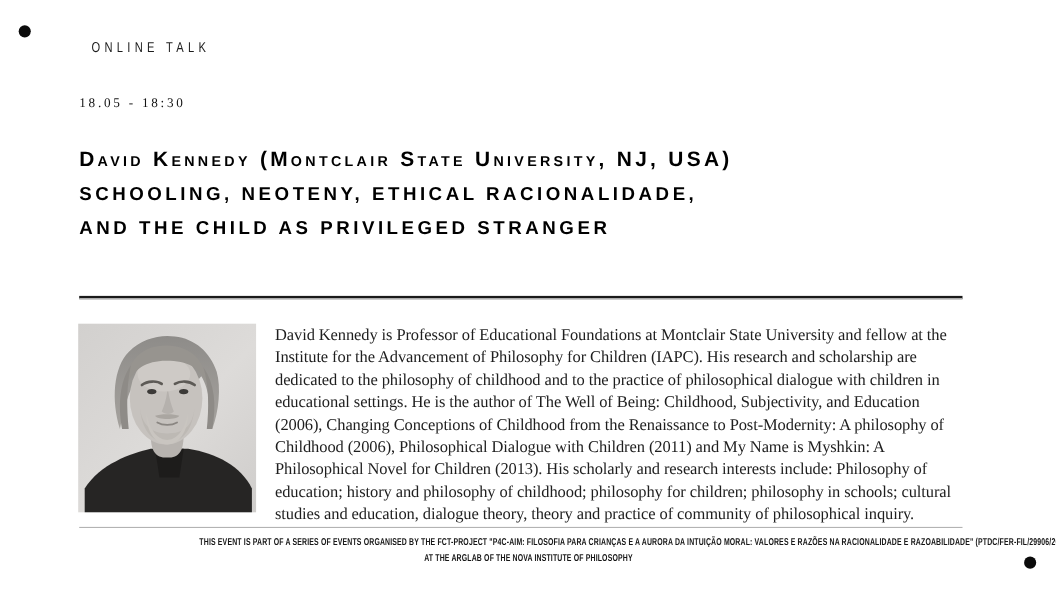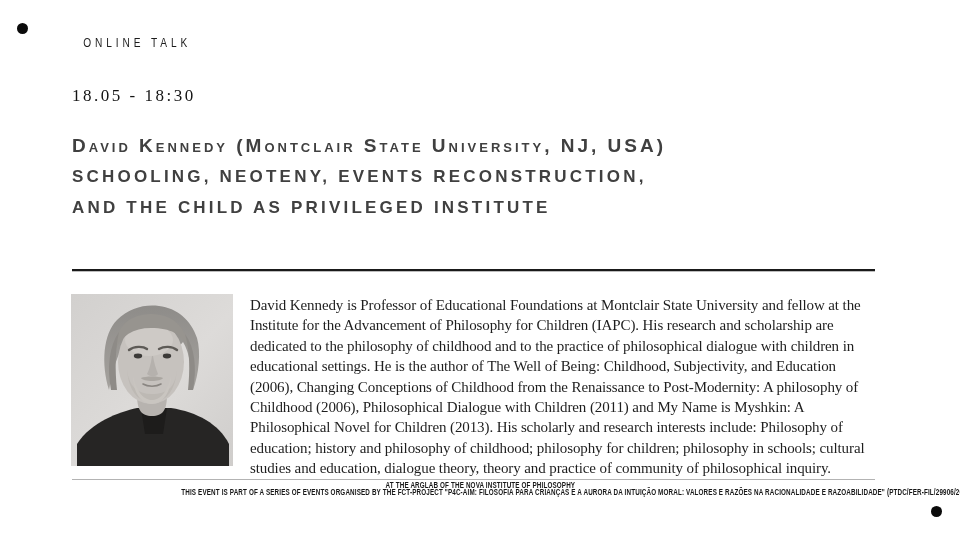--- a/index.html
+++ b/index.html
@@ -29,34 +29,34 @@
     letter-spacing: 5px;
     color: #1c1c1c;
     white-space: nowrap;
   }
   .kicker > span { display: inline-block; transform: scaleX(0.78); transform-origin: center; }
 
   .datetime {
     position: absolute;
     left: 72px; top: 86px;
     font-family: "Liberation Serif", serif;
-    font-size: 17px;
+    font-size: 12px;
     letter-spacing: 2.5px;
     color: #141414;
     white-space: nowrap;
   }
 
   .title {
     position: absolute;
     left: 72px; top: 130px; width: 840px;
     font-weight: 700;
     font-size: 17px;
     letter-spacing: 3.2px;
     line-height: 31px;
-    color: #404040;
+    color: #000000;
   }
   .title .line { white-space: nowrap; }
   .title .smallcaps {
     font-variant: small-caps;
     font-size: 19px;
     letter-spacing: 3px;
   }
 
   .rule-dark {
     position: absolute;
@@ -96,38 +96,38 @@
     position: absolute;
     left: 0; width: 960px;
     text-align: center;
     font-weight: 700;
     font-size: 9px;
     color: #161616;
     white-space: nowrap;
   }
   .footer-line > span { display: inline-block; transform: scaleX(0.70); transform-origin: center; letter-spacing: 0.2px; }
   .footer-1 { top: 487px; }
-  .footer-2 { top: 480px; }
+  .footer-2 { top: 502px; }
 </style>
 </head>
 <body>
 
 <div class="dot dot-tl"></div>
 <div class="dot dot-br"></div>
 
 <div class="kicker">
   <span>ONLINE TALK</span>
 </div>
 
 <div class="datetime">18.05 - 18:30</div>
 
 <div class="title">
   <div class="line smallcaps">David Kennedy (Montclair State University, NJ, USA)</div>
-  <div class="line">SCHOOLING, NEOTENY, EVENTS RECONSTRUCTION,</div>
-  <div class="line">AND THE CHILD AS PRIVILEGED INSTITUTE</div>
+  <div class="line">SCHOOLING, NEOTENY, ETHICAL RACIONALIDADE,</div>
+  <div class="line">AND THE CHILD AS PRIVILEGED STRANGER</div>
 </div>
 
 <div class="rule-dark"></div>
 
 <svg class="photo" viewBox="0 0 162 172" xmlns="http://www.w3.org/2000/svg" role="img">
   <defs>
     <linearGradient id="bgGrad" x1="0" y1="0" x2="1" y2="1">
       <stop offset="0" stop-color="#d2d0ce"></stop>
       <stop offset="0.55" stop-color="#dddbd9"></stop>
       <stop offset="1" stop-color="#cfcdcb"></stop>

